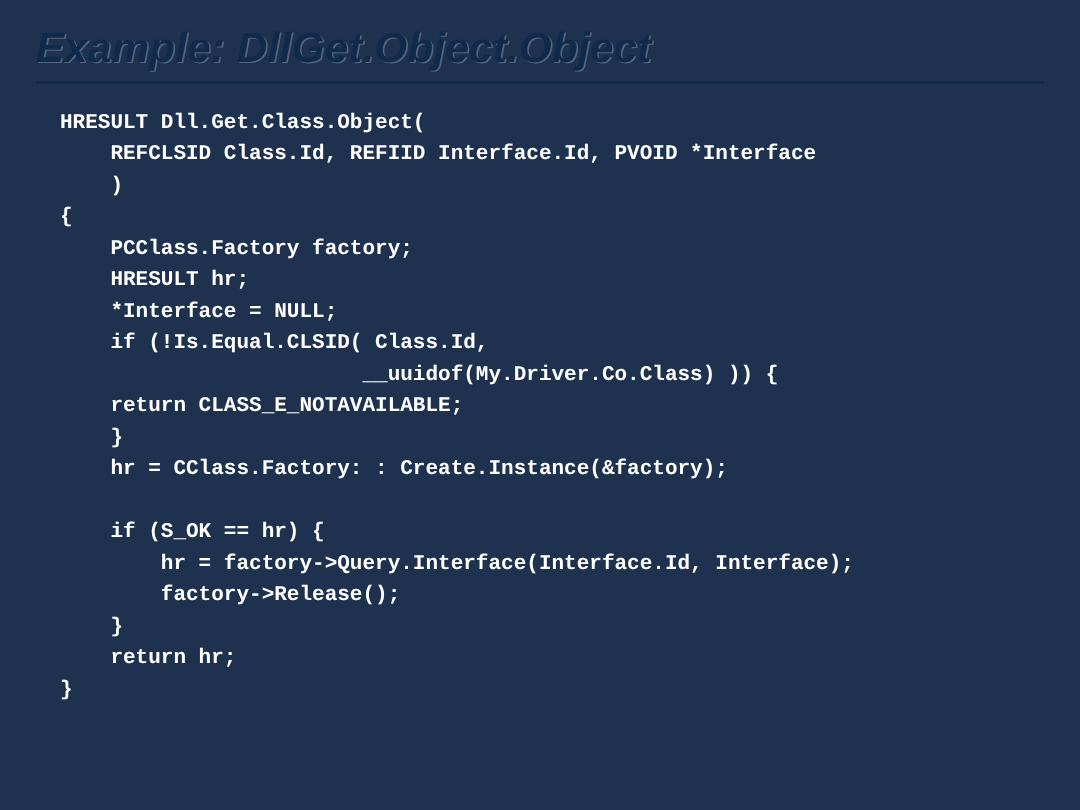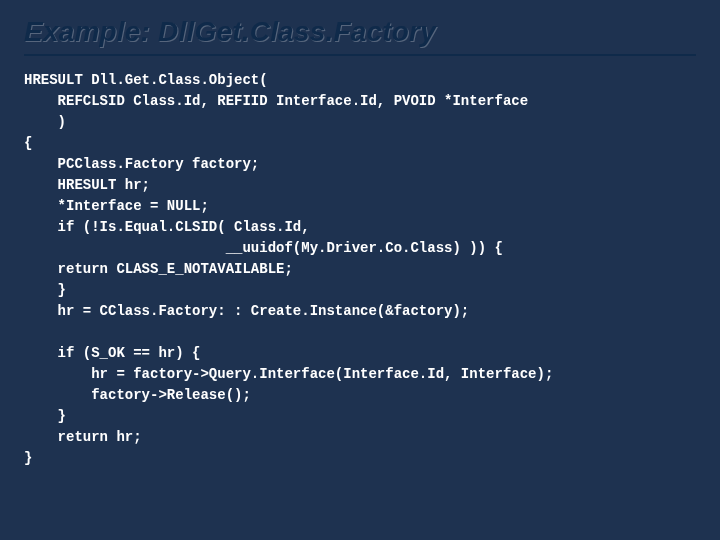--- a/index.html
+++ b/index.html
@@ -23,34 +23,34 @@
     font-weight: bold;
     font-style: italic;
     color: #0f2a4a;
     text-shadow: 1px 1px 0 rgba(255,255,255,0.25);
     border-bottom: 2px solid #0f2a4a;
     padding-bottom: 6px;
     margin: 0 0 14px 0;
     letter-spacing: 0.2px;
   }
   pre.code {
-    margin: 0;
+    margin: 16px;
     font-family: "Courier New", Courier, monospace;
     font-size: 14px;
     line-height: 1.5;
     white-space: pre;
     color: #ffffff;
     font-weight: bold;
   }
 </style>
 </head>
 <body>
 
 <div class="slide">
-  <h1 class="title">Example: DllGet.Class.Factory</h1>
+  <h1 class="title">Example: DllGet.Object.Object</h1>
   <pre class="code">HRESULT Dll.Get.Class.Object(
     REFCLSID Class.Id, REFIID Interface.Id, PVOID *Interface
     )
 {
     PCClass.Factory factory;
     HRESULT hr;
     *Interface = NULL;
     if (!Is.Equal.CLSID( Class.Id,
                         __uuidof(My.Driver.Co.Class) )) {
     return CLASS_E_NOTAVAILABLE;

